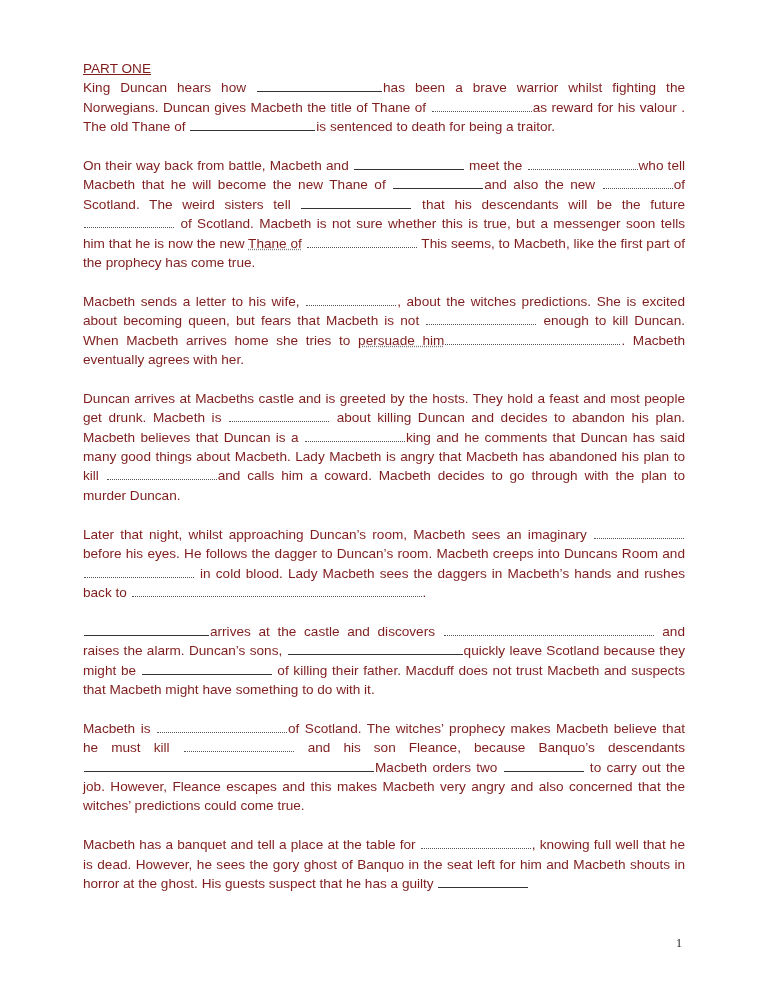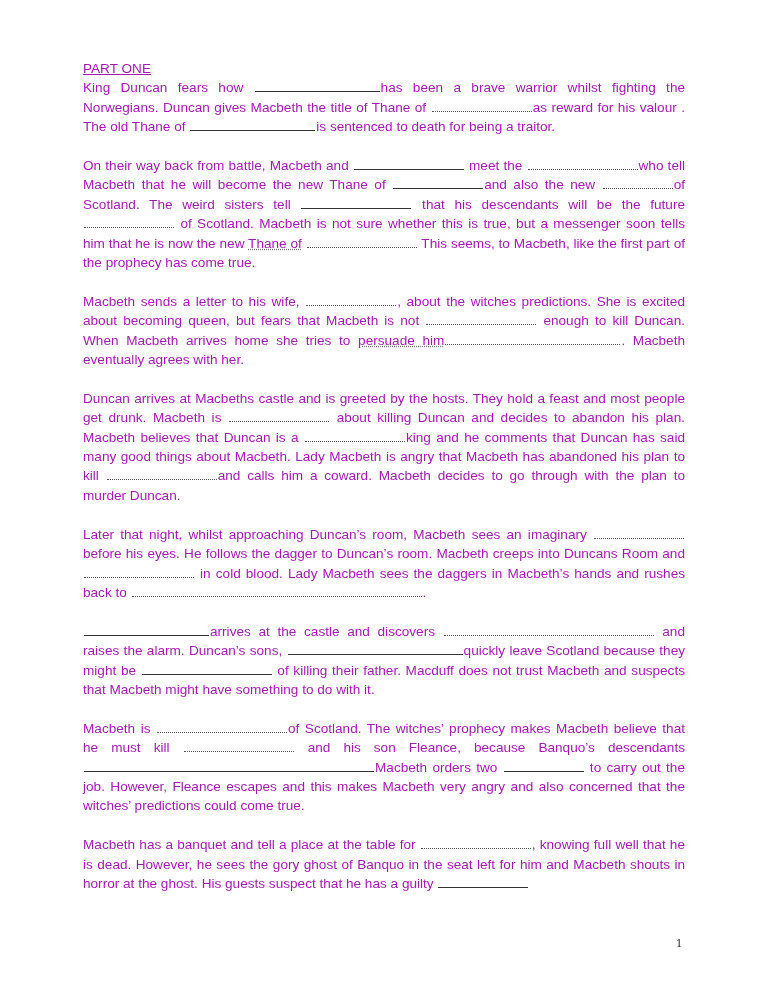--- a/index.html
+++ b/index.html
@@ -1,20 +1,20 @@
 <!DOCTYPE html>
 <html><head>
 <meta charset="utf-8">
 <style>
   html, body { margin: 0; padding: 0; background: #ffffff; }
   body { width: 768px; height: 994px; position: relative; overflow: hidden; }
   .page {
     position: absolute; left: 83px; top: 59px; width: 602px;
     font-family: "Liberation Sans", sans-serif;
-    font-size: 13.6px; line-height: 19.4px; color: #a21caf;
+    font-size: 13.6px; line-height: 19.4px; color: #7f1d1d;
   }
   .heading { text-decoration: underline; margin: 0; }
   p { margin: 0 0 19.4px 0; text-align: justify; }
   .blank {
     display: inline-block; border-bottom: 1px solid #333; height: 12px;
     vertical-align: baseline; margin: 0 1px;
   }
   .blank.dotted { border-bottom: 1px dotted #555; } .w70 { width: 70px; } .w80 { width: 80px; }
   .w90 { width: 90px; } .w100 { width: 100px; } .w110 { width: 110px; }
   .w125 { width: 125px; } .w130 { width: 130px; } .w175 { width: 175px; }
@@ -24,21 +24,21 @@
     position: absolute; left: 676px; top: 936px;
     font-family: "Liberation Serif", serif; font-size: 12px; color: #222;
   }
 </style>
 </head>
 <body>
 
 <div class="page">
   <div class="heading">PART ONE</div>
 
-  <p><span>King Duncan fears how </span><span class="blank w125"></span><span>has been a brave warrior whilst fighting the Norwegians. Duncan gives Macbeth the title of Thane of </span> <span class="blank dotted w100"></span><span>as reward for his valour . The old Thane of </span><span class="blank w125"></span><span>is sentenced to death for being a traitor.</span></p>
+  <p><span>King Duncan hears how </span><span class="blank w125"></span><span>has been a brave warrior whilst fighting the Norwegians. Duncan gives Macbeth the title of Thane of </span> <span class="blank dotted w100"></span><span>as reward for his valour . The old Thane of </span><span class="blank w125"></span><span>is sentenced to death for being a traitor.</span></p>
 
   <p><span>On their way back from battle, Macbeth and </span><span class="blank w110"></span><span> meet the </span><span class="blank dotted w110"></span><span>who tell Macbeth that he will become the new Thane of </span><span class="blank w90"></span><span>and also the new </span><span class="blank dotted w70"></span><span>of Scotland. The weird sisters tell </span><span class="blank w110"></span><span> that his descendants will be the future </span><span class="blank dotted w90"></span><span> of Scotland. Macbeth is not sure whether this is true, but a messenger soon tells him that he is now the new </span><span class="sq">Thane of</span> <span class="blank dotted w110"></span><span> This seems, to Macbeth, like the first part of the prophecy has come true.</span></p>
 
   <p><span>Macbeth sends a letter to his wife, </span><span class="blank dotted w90"></span><span>, about the witches predictions. She is excited about becoming queen, but fears that Macbeth is not </span><span class="blank dotted w110"></span><span> enough to kill Duncan. When Macbeth arrives home she tries to </span><span class="sq">persuade him</span><span class="blank dotted w175"></span><span>. Macbeth eventually agrees with her.</span></p>
 
   <p><span>Duncan arrives at Macbeths castle and is greeted by the hosts. They hold a feast and most people get drunk. Macbeth is </span><span class="blank dotted w100"></span><span> about killing Duncan and decides to abandon his plan. Macbeth believes that Duncan is a </span><span class="blank dotted w100"></span><span>king and he comments that Duncan has said many good things about Macbeth. Lady Macbeth is angry that Macbeth has abandoned his plan to kill </span><span class="blank dotted w110"></span><span>and calls him a coward. Macbeth decides to go through with the plan to murder Duncan.</span></p>
 
   <p><span>Later that night, whilst approaching Duncan’s room, Macbeth sees an imaginary </span><span class="blank dotted w90"></span><span>before his eyes. He follows the dagger to Duncan’s room. Macbeth creeps into Duncans Room and </span><span class="blank dotted w110"></span><span> in cold blood. Lady Macbeth sees the daggers in Macbeth’s hands and rushes back to </span><span class="blank dotted w290"></span><span>.</span></p>
 
   <p><span class="blank w125"></span><span>arrives at the castle and discovers </span><span class="blank dotted w210"></span><span> and raises the alarm. Duncan’s sons, </span><span class="blank w175"></span><span>quickly leave Scotland because they might be </span><span class="blank w130"></span><span> of killing their father. Macduff does not trust Macbeth and suspects that Macbeth might have something to do with it.</span></p>

